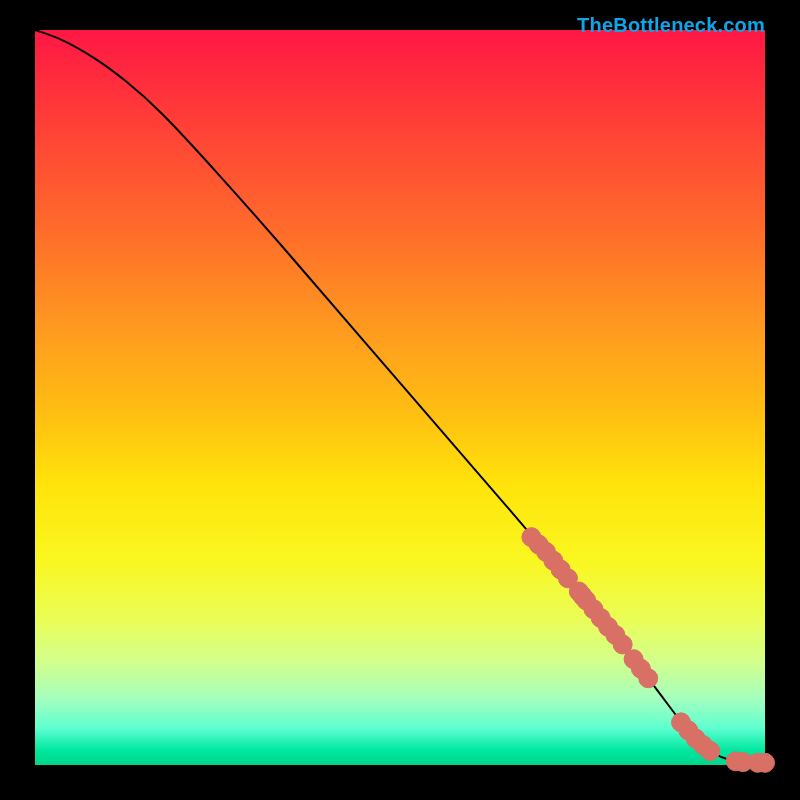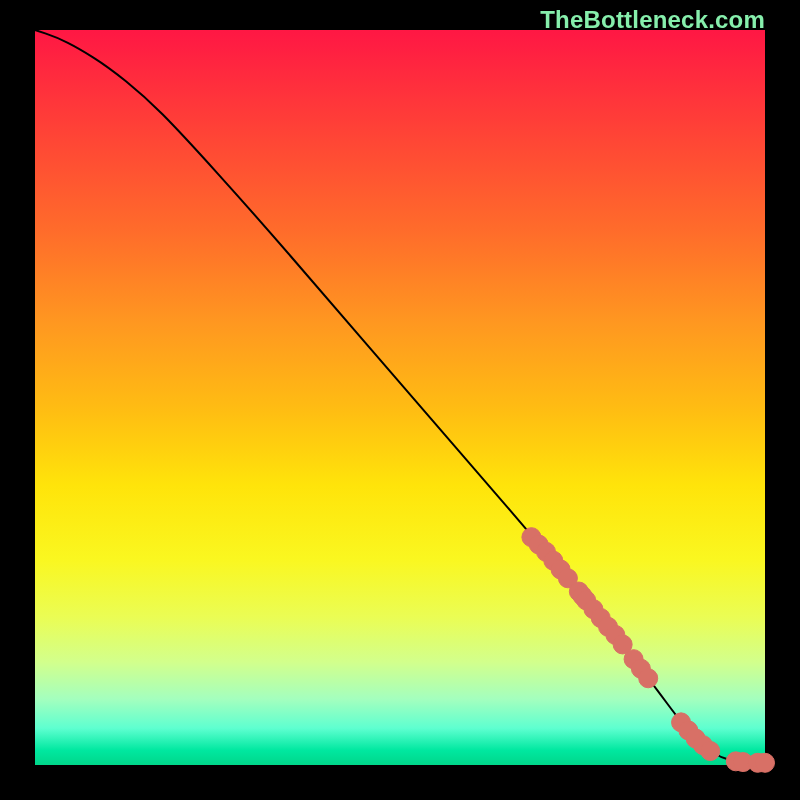--- a/index.html
+++ b/index.html
@@ -35,25 +35,25 @@
       #eafd55 80%,
       #d2ff8c 86%,
       #a4ffbe 91%,
       #5effd0 95%,
       #00e8a0 98%,
       #00d68a 100%
     );
   }
   .watermark {
     position: absolute;
-    top: 6px;
+    top: 14px;
     right: 35px;
-    font-size: 24px;
+    font-size: 20px;
     font-weight: 600;
-    color: #86efac;
+    color: #0ea5e9;
     letter-spacing: 0.2px;
   }
   svg.overlay {
     position: absolute;
     left: 35px;
     top: 30px;
     width: 730px;
     height: 735px;
     overflow: visible;
   }

